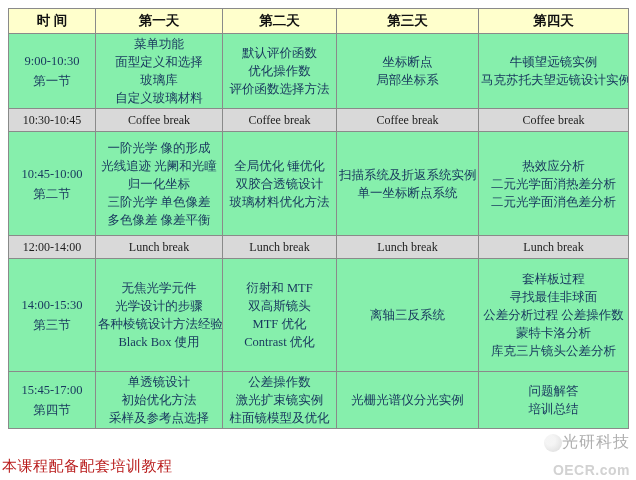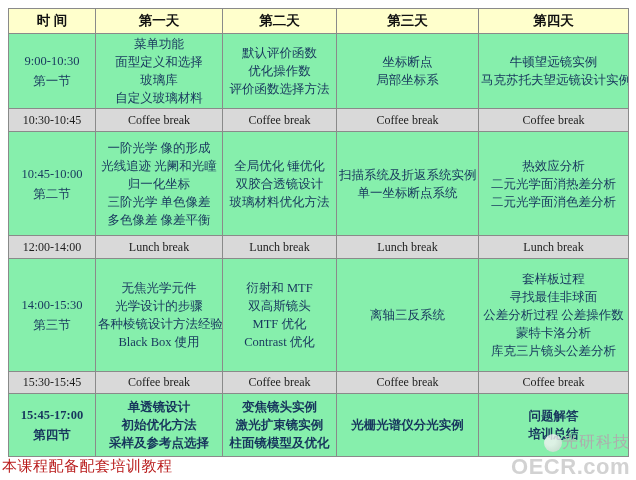--- a/index.html
+++ b/index.html
@@ -58,22 +58,22 @@
   .wm-logo{
     width:18px;height:18px;border-radius:50%;
     background:radial-gradient(circle at 35% 35%,#f2f2f2 30%,#cfcfcf 100%);
     opacity:0.8;flex:0 0 auto;
   }
   .wm-brand{
     font-size:16px;color:#adadad;letter-spacing:1px;white-space:nowrap;
   }
   .wm-domain{
     text-align:right;font-family:"Liberation Sans","DejaVu Sans",sans-serif;
-    font-weight:bold;font-size:22px;color:#d2d2d2;letter-spacing:0.5px;
-    margin-top:1px;white-space:nowrap;
+    font-weight:bold;font-size:14px;color:#d2d2d2;letter-spacing:0.5px;
+    margin-top:9px;white-space:nowrap;
   }
 </style>
 </head>
 <body>
 
 <div class="page" data-name="schedule-page">
   <table class="schedule" data-name="schedule-table">
     <colgroup>
       <col class="c-time">
         <col class="c-d1">
@@ -178,39 +178,32 @@
             <div data-name="topic-line">离轴三反系统</div>
           </td>
           <td data-name="schedule-cell">
             <div data-name="topic-line">套样板过程</div>
             <div data-name="topic-line">寻找最佳非球面</div>
             <div data-name="topic-line">公差分析过程 公差操作数</div>
             <div data-name="topic-line">蒙特卡洛分析</div>
             <div data-name="topic-line">库克三片镜头公差分析</div>
           </td>
         </tr>
-        <tr class="break" data-name="break-row">
-          <td data-name="time-cell">15:30-15:45</td>
-          <td data-name="break-cell">Coffee break</td>
-          <td data-name="break-cell">Coffee break</td>
-          <td data-name="break-cell">Coffee break</td>
-          <td data-name="break-cell">Coffee break</td>
-        </tr>
         <tr class="session" data-name="session-row">
           <td data-name="time-cell">
             <div data-name="time-range">15:45-17:00</div>
             <div data-name="session-label">第四节</div>
           </td>
           <td data-name="schedule-cell">
             <div data-name="topic-line">单透镜设计</div>
             <div data-name="topic-line">初始优化方法</div>
             <div data-name="topic-line">采样及参考点选择</div>
           </td>
           <td data-name="schedule-cell">
-            <div data-name="topic-line">变焦镜头实例</div>
+            <div data-name="topic-line">公差操作数</div>
             <div data-name="topic-line">激光扩束镜实例</div>
             <div data-name="topic-line">柱面镜模型及优化</div>
           </td>
           <td data-name="schedule-cell">
             <div data-name="topic-line">光栅光谱仪分光实例</div>
           </td>
           <td data-name="schedule-cell">
             <div data-name="topic-line">问题解答</div>
             <div data-name="topic-line">培训总结</div>
           </td>

